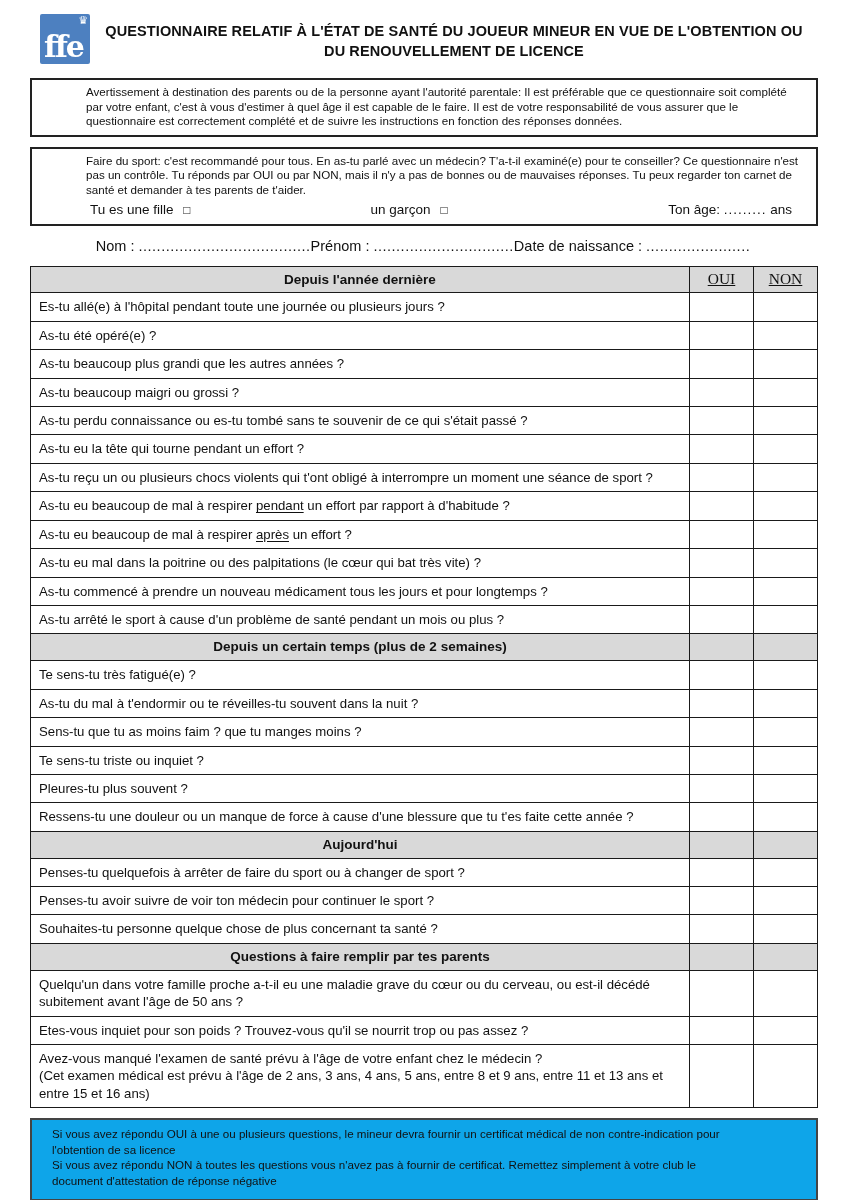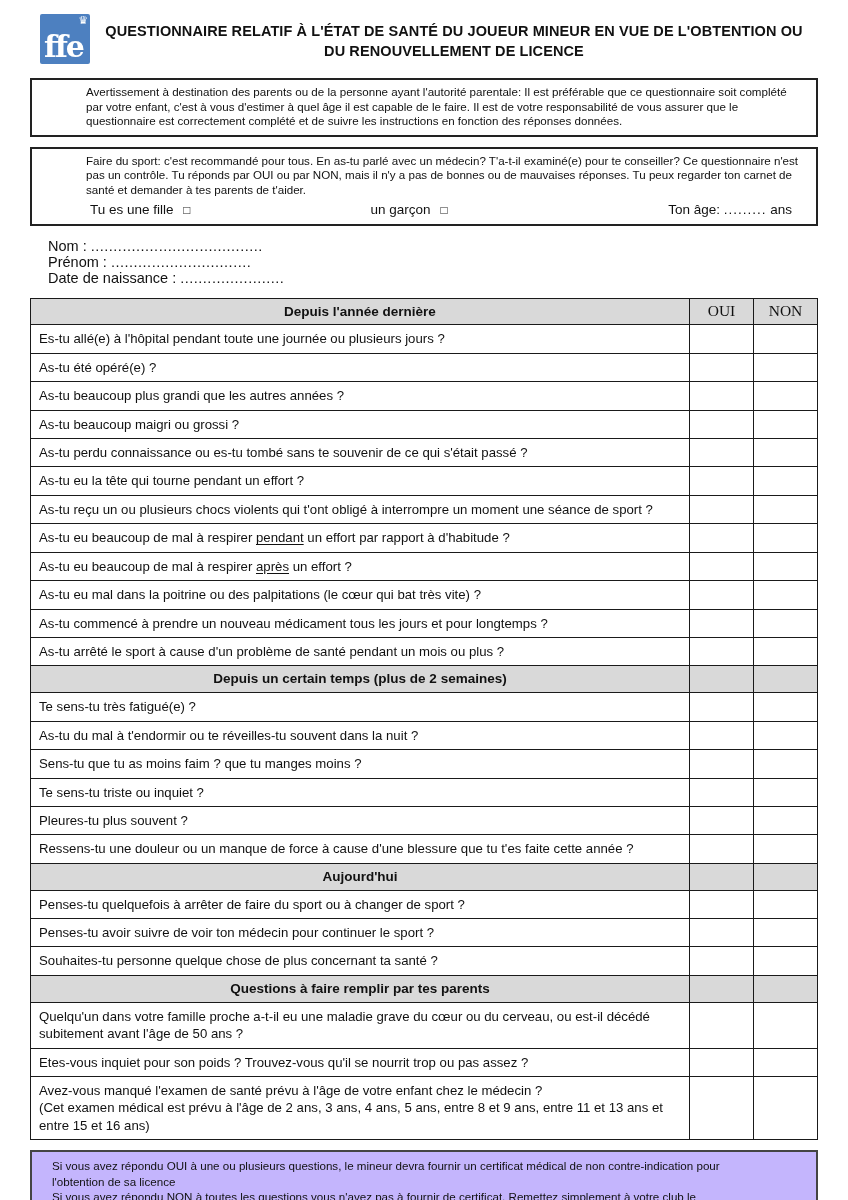--- a/index.html
+++ b/index.html
@@ -58,60 +58,59 @@
   }
   .gender-item { margin-left: 48px; }
   .gender-item.boy { margin-left: 180px; }
   .age-item { margin-left: auto; margin-right: 14px; }
   .checkbox { display: inline-block; margin-left: 6px; font-size: 12px; color: #222; }
   .age-dots { letter-spacing: 1px; }
   
   .identity-row {
     display: flex; justify-content: center;
     font-size: 14.5px;
-    margin: 2px 2px 12px 18px;
-    flex-direction: column;
+    margin: 2px 2px 12px 0;
   }
   .identity-item .dots { letter-spacing: 0.5px; }
   
   table.questions {
     width: 100%;
     border-collapse: collapse;
     table-layout: fixed;
   }
   table.questions td {
     border: 1.5px solid #1a1a1a;
     vertical-align: middle;
   }
   td.q {
     font-size: 13.2px;
     line-height: 1.32;
     padding: 5px 8px 5px 8px;
   }
-  td.ans { width: 64px; }
+  td.ans { width: 64px; text-decoration: underline; }
   tr.section-row td {
     background: #d9d9d9;
   }
   td.section-label {
     text-align: center;
     font-weight: bold;
     font-size: 13.5px;
     padding: 4px 8px;
   }
   td.colhdr {
     font-family: "Liberation Serif", serif;
     font-size: 15.5px;
     text-align: center;
     padding: 3px 0;
     color: #111;
   }
   
   .footer-box {
     margin-top: 10px;
-    background: #c4b5fd;
+    background: #0ea5e9;
     border: 2px solid #444;
     padding: 6px 10px 10px 20px;
   }
   .footer-box p {
     font-size: 11.6px;
     line-height: 1.35;
     max-width: 690px;
   }
   u { text-underline-offset: 2px; }
 </style>

